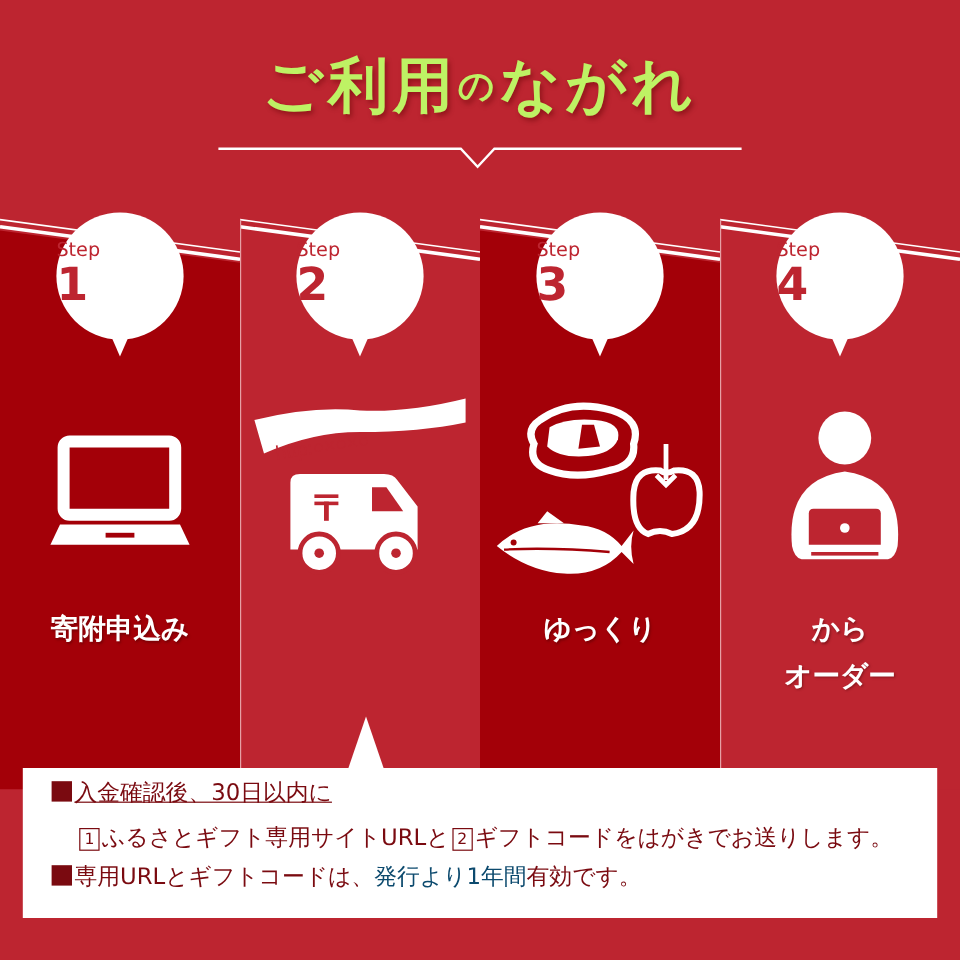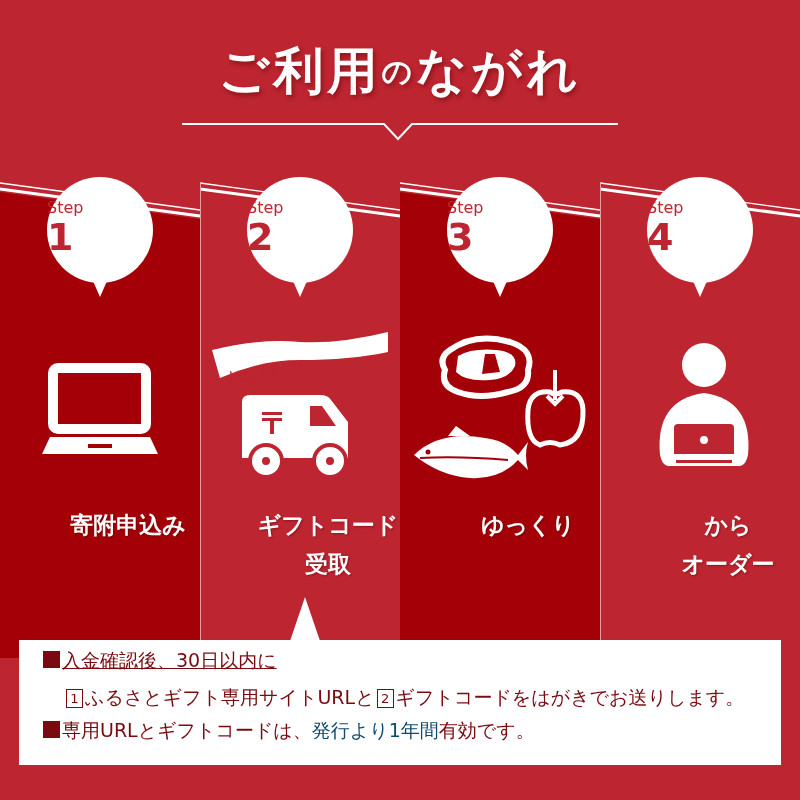--- a/index.html
+++ b/index.html
@@ -4,21 +4,21 @@
 <style>
   html, body { margin: 0; padding: 0; }
   body {
     width: 800px; height: 800px; overflow: hidden; position: relative;
     background: #bd2530;
     font-family: "DejaVu Sans", "Liberation Sans", sans-serif;
   }
   .title-wrap { position: absolute; left: 0; top: 0; width: 800px; height: 170px; }
   .title {
     position: absolute; left: 0; top: 38px; width: 800px; text-align: center;
-    color: #ffffff; font-size: 50px; font-weight: bold; letter-spacing: 4px;
+    color: #bef264; font-size: 50px; font-weight: bold; letter-spacing: 4px;
     text-shadow: 2px 3px 4px rgba(90,0,0,0.45);
   }
   .title .small { font-size: 30px; vertical-align: 6px; }
   .divider { position: absolute; left: 0; top: 0; }
 
   .panel {
     position: absolute; top: 180px; width: 200px; height: 478px;
   }
   .panel svg.bg { position: absolute; left: 0; top: 0; }
   .panel.p1 { left: 0; } .panel.p2 { left: 200px; }
@@ -36,21 +36,20 @@
     border-top: 16px solid #fff;
   }
   .bubble .step { position: absolute; left: 0; width: 100%; top: 21px; font-size: 16px; }
   .bubble .num { position: absolute; left: 0; width: 100%; top: 38px; font-size: 38px; font-weight: bold; }
 
   .icon { position: absolute; left: 0; top: 150px; width: 200px; height: 160px; }
   .label {
     position: absolute; left: 0; top: 326px; width: 200px; text-align: center;
     color: #fff; font-size: 23px; font-weight: bold; line-height: 39px;
     text-shadow: 1px 1px 2px rgba(60,0,0,0.4);
-    padding-left: 28px;
   }
 
   .notice {
     position: absolute; left: 19px; top: 640px; width: 762px; height: 125px;
     background: #fff; color: #7a0a10; font-size: 19px;
   }
   .notice-pointer {
     position: absolute; left: 290px; top: 597px; width: 0; height: 0;
     border-left: 15px solid transparent; border-right: 15px solid transparent;
     border-bottom: 44px solid #fff;
@@ -118,24 +117,20 @@
     <path d="M42 72 Q42 65 50 65 L120 65 Q128 65 131 70 L148 92 L148 128 L42 128 Z" fill="#fff"></path>
     <path d="M110 76 L122 76 L136 96 L110 96 Z" fill="#bd2530"></path>
     <rect x="62" y="82" width="20" height="3" fill="#bd2530"></rect>
     <rect x="62" y="88" width="20" height="3" fill="#bd2530"></rect>
     <rect x="70" y="88" width="4" height="16" fill="#bd2530"></rect>
     <circle cx="66" cy="131" r="16" fill="#fff" stroke="#bd2530" stroke-width="4"></circle>
     <circle cx="66" cy="131" r="4" fill="#bd2530"></circle>
     <circle cx="130" cy="131" r="16" fill="#fff" stroke="#bd2530" stroke-width="4"></circle>
     <circle cx="130" cy="131" r="4" fill="#bd2530"></circle>
   </svg>
-  <div class="label">
-    <div>ギフトコード</div>
-    <div>受取</div>
-  </div>
 </div>
 
 <div class="panel p3">
   <svg class="bg" width="200" height="478">
     <line x1="0" y1="3" x2="200" y2="30" stroke="#fff" stroke-width="1.3"></line>
     <line x1="0" y1="9" x2="200" y2="36" stroke="#fff" stroke-width="3"></line>
     <polygon points="0,12 200,39 200,478 0,478" fill="#a30008"></polygon>
   </svg>
   <div class="bubble">
     <div class="step">Step</div>

